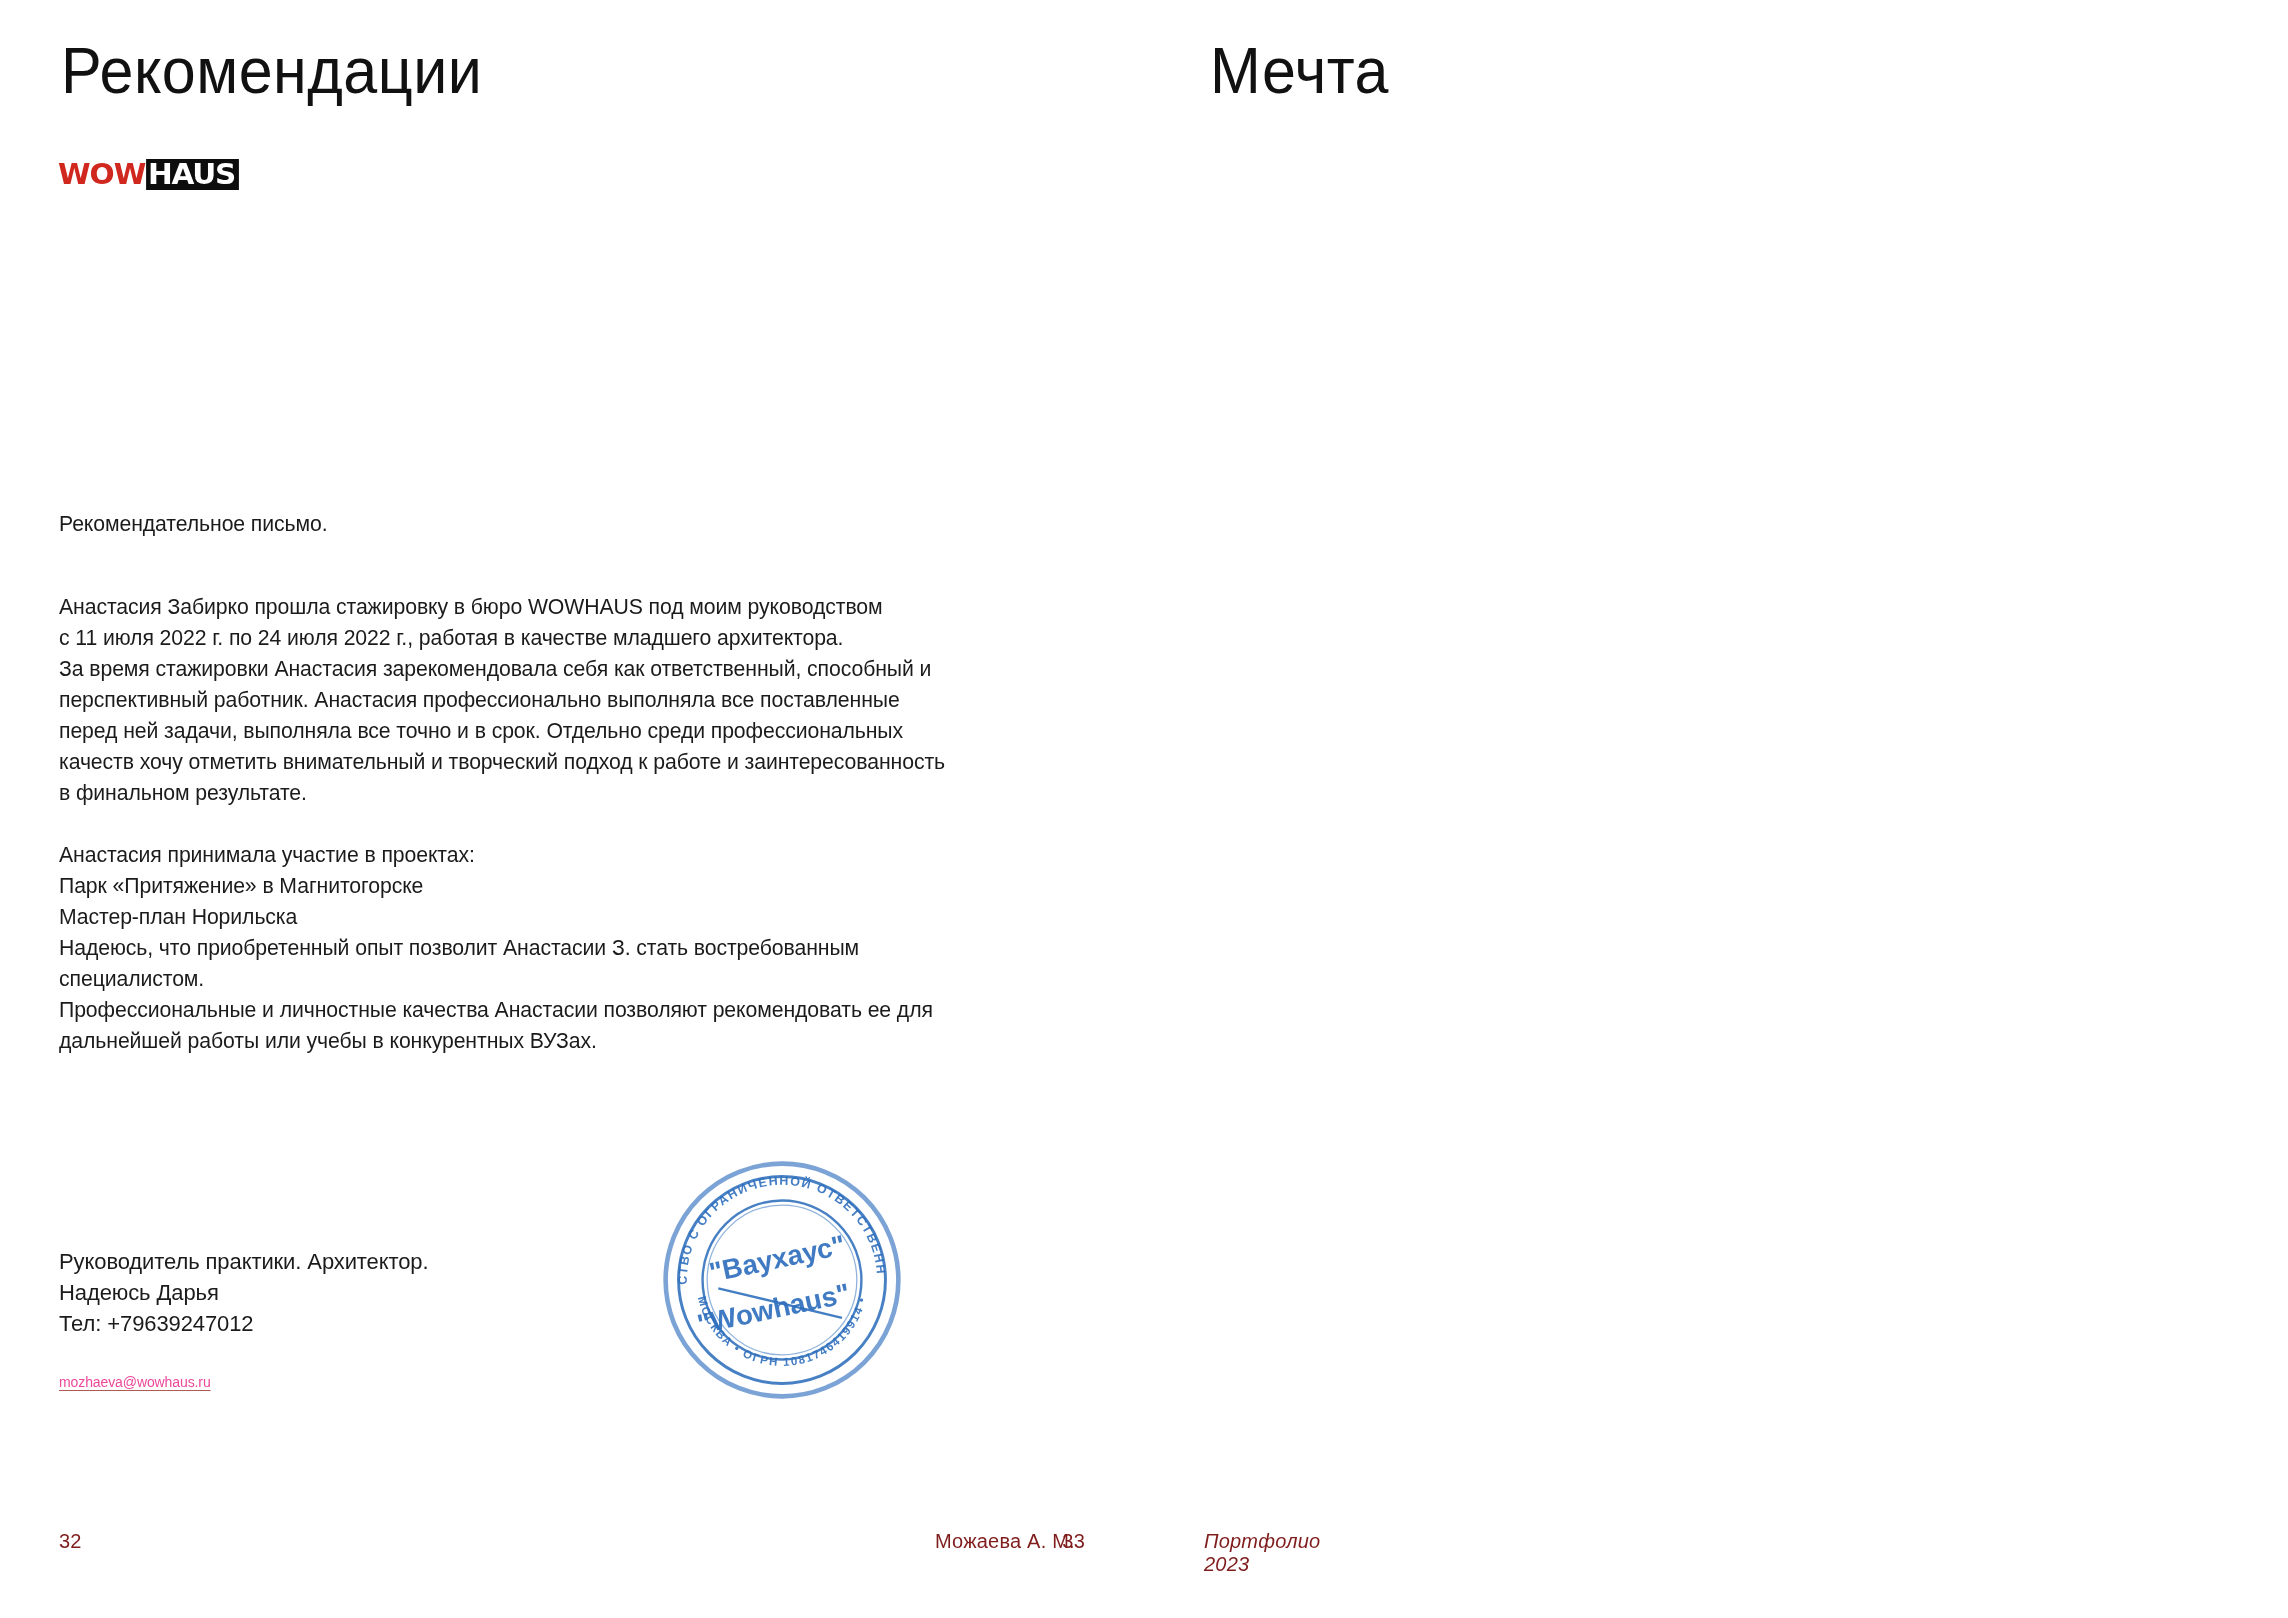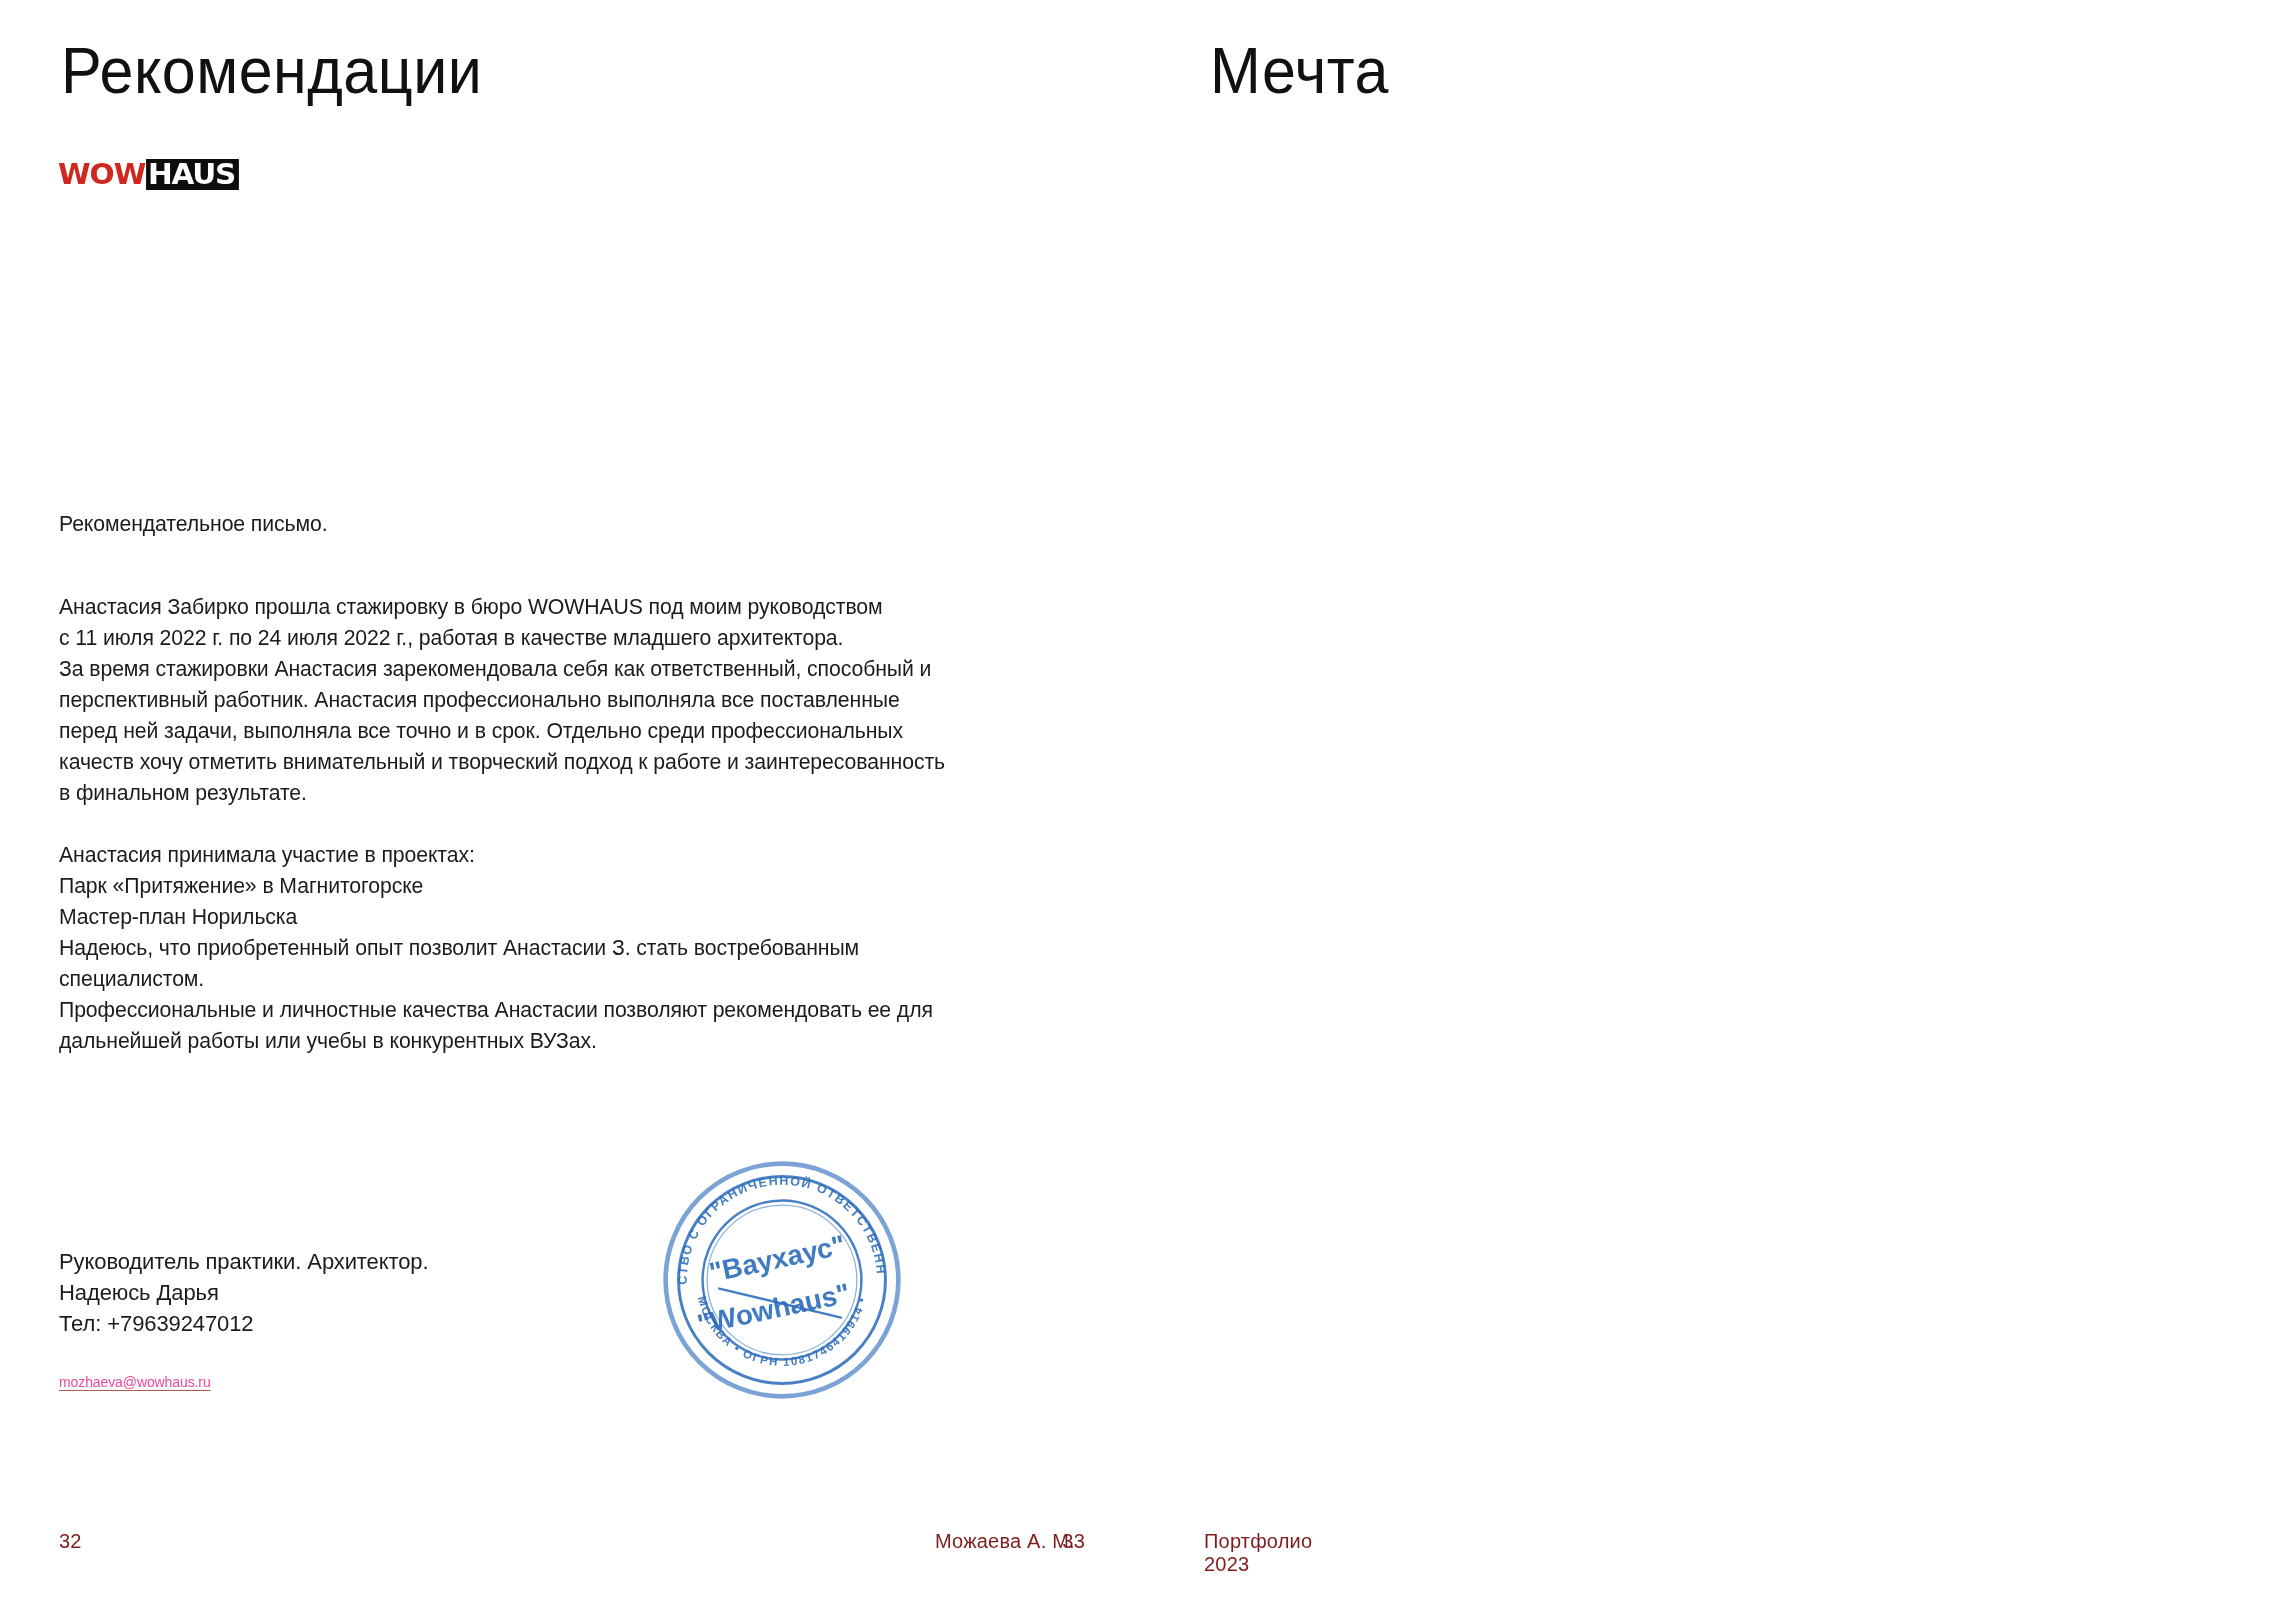--- a/index.html
+++ b/index.html
@@ -145,21 +145,21 @@
     top: 1530px;
     height: 37px;
     font-family: "Liberation Sans", "DejaVu Sans", sans-serif;
     font-size: 20px;
     font-weight: 300;
     color: #7f1d1d;
     letter-spacing: 0.2px;
   }
   .footer-pagenum-left  { position: absolute; left: 59px;  top: 0; }
   .footer-author        { position: absolute; left: 935px; top: 0; }
-  .footer-portfolio     { position: absolute; left: 1204px; top: 0; }
+  .footer-portfolio     { position: absolute; left: 1204px; top: 0; font-style: italic; }
   .footer-pagenum-right { position: absolute; right: 59px; top: 0; }
 </style>
 </head>
 <body>
 
 <div class="spread">
 
   <div class="page page-left">
 
     <div class="section-title title-left">Рекомендации</div>

